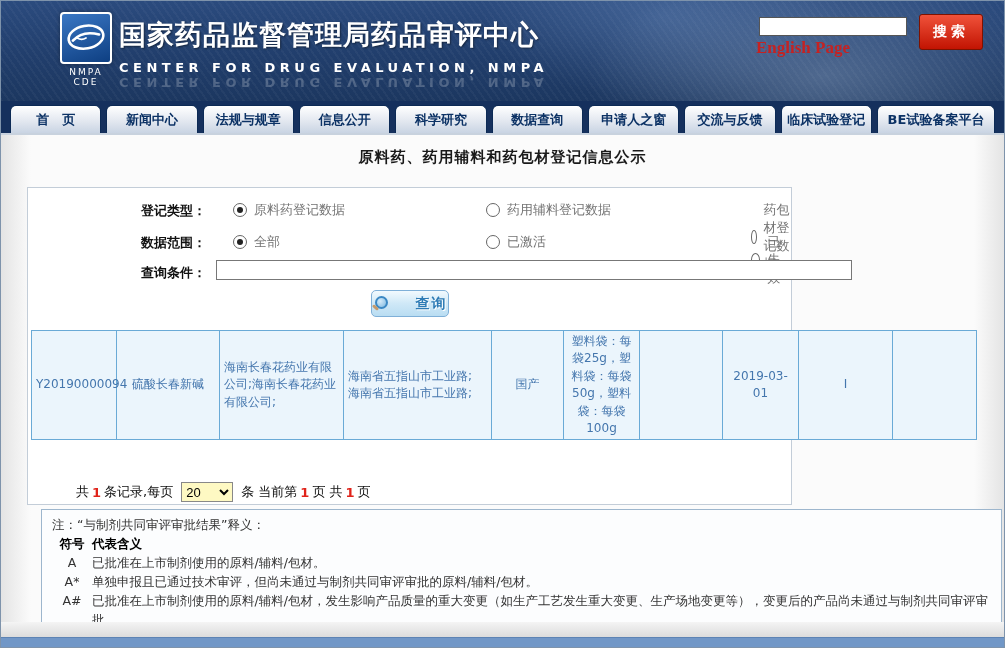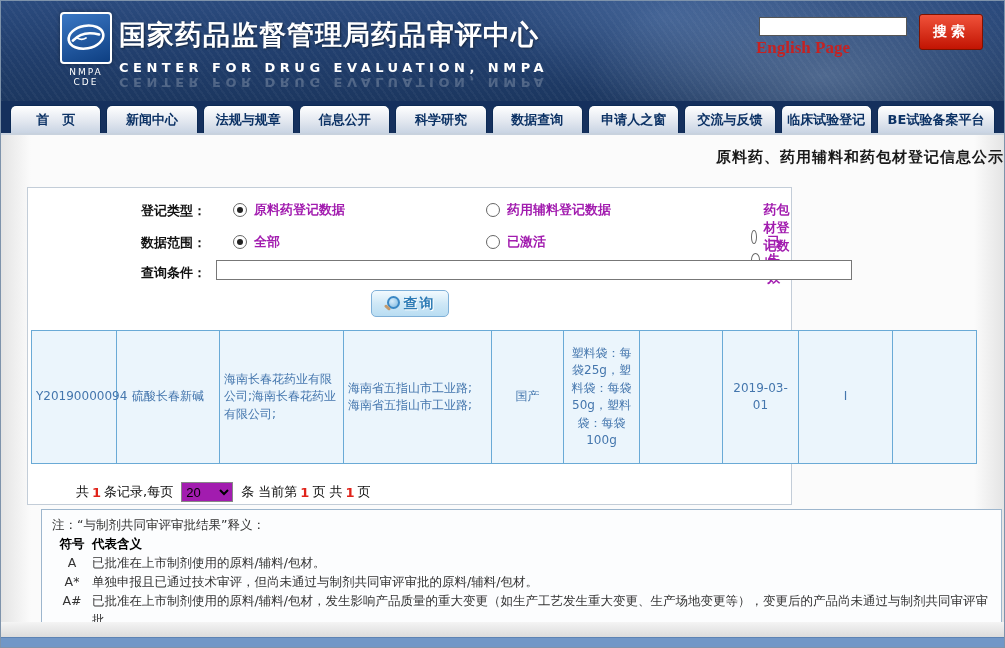--- a/index.html
+++ b/index.html
@@ -38,65 +38,65 @@
   .nav { position:absolute; left:0; top:100px; width:100%; height:34px; background:#15305d;
     border-bottom:2px solid #c8d2de; display:flex; align-items:flex-end; gap:5px; padding:0 9px; }
   .tab { flex:1; height:28px; line-height:27px; text-align:center;
     background:linear-gradient(180deg,#ffffff,#e3e8f0 55%,#c9d4e3);
     border:1px solid #0c2a55; border-bottom:none; border-radius:6px 6px 0 0;
     box-shadow:inset 0 1px 0 #fff; color:#0c3265; font-size:13px; font-weight:bold;
     white-space:nowrap; cursor:pointer; }
   .tab.wide { flex:1.3; }
 
   
-  .page-title { position:absolute; left:0; top:147px; width:100%; text-align:right;
+  .page-title { position:absolute; left:0; top:147px; width:100%; text-align:center;
     font-size:15px; font-weight:bold; color:#1a1a1a; letter-spacing:1px; }
 
   .panel { position:absolute; left:26px; top:186px; width:765px; height:318px;
     border:1px solid #c3cdd8; background:#fff; }
   .frow { position:absolute; left:0; width:100%; height:22px; font-size:13px; }
   .frow .flabel { position:absolute; left:0; top:2px; width:178px; text-align:right;
     font-weight:bold; color:#111; }
   .opt { position:absolute; top:1px; display:flex; align-items:center; gap:7px; cursor:pointer; }
   .opt .radio { width:14px; height:14px; border:1px solid #666; border-radius:50%; background:#fff; position:relative; }
   .opt .radio.checked::after { content:""; position:absolute; left:3px; top:3px; width:6px; height:6px;
     border-radius:50%; background:#222; }
-  .opt .olabel { color:#a21caf;font-weight:bold; }
+  .opt .olabel { color:#737373; }
   .o1 { left:205px; } .o2 { left:458px; } .o3 { left:723px; }
   .query-input { position:absolute; left:188px; top:-2px; width:636px; height:20px;
     border:1px solid #777; background:#fff; font-size:12px; padding:0 3px; }
   .query-btn { position:absolute; left:50%; top:102px; transform:translateX(-50%);
     width:78px; height:27px; border:1px solid #7fb0d8; border-radius:5px;
     background:linear-gradient(180deg,#f2fafe,#cfe8f7 50%,#b9ddf2);
-    display:flex; align-items:center; justify-content:center; gap:5px; cursor:pointer; }
+    display:flex; align-items:center; justify-content:space-between; gap:5px; cursor:pointer; }
   .query-btn .btn-label { color:#2d7bb5; font-size:14px; font-weight:bold; letter-spacing:2px;
     text-shadow:1px 1px 0 #fff; }
   .mag { position:relative; width:15px; height:15px; }
   .mag::before { content:""; position:absolute; left:3px; top:0; width:9px; height:9px;
     border:2px solid #3b88c4; border-radius:50%; background:radial-gradient(circle at 35% 35%,#d6ecfa,#7db8e0); }
   .mag::after { content:""; position:absolute; left:0; top:10px; width:7px; height:3px;
     background:#c49a6c; transform:rotate(40deg); border-radius:2px; }
 
   
   .result-table { position:absolute; left:3px; top:142px; width:945px; border-collapse:collapse;
     font-size:12px; table-layout:fixed; }
   .result-table th { height:42px; border:1px solid #6aaad6;
     background:linear-gradient(180deg,#b9dbee,#dfeef8 45%,#f6fbfe 72%,#e8f4fb);
     color:#1a5c94; font-size:13px; font-weight:bold; text-align:center; padding:1px 2px; }
   .result-table td { height:98px; border:1px solid #6aaad6; background:#ebf5fc;
-    color:#4476ad; text-align:center; vertical-align:middle; padding:14px 4px; line-height:1.45; }
+    color:#4476ad; text-align:center; vertical-align:middle; padding:2px 4px; line-height:1.45; }
   .result-table td.left { text-align:left; }
   .result-table td.pre { white-space:pre-line; }
 
   
   .pagination { position:absolute; left:48px; top:294px; font-size:13px; color:#111;
     display:flex; align-items:center; gap:2px; }
   .pagination .red { color:#e0231a; font-weight:bold; padding:0 1px; }
   .pagination select { margin:0 6px; width:52px; height:20px; font-size:13px;
-    border:1px solid #888; background:#a21caf; }
+    border:1px solid #888; background:#fef9c3; }
 
   
   .notes { position:absolute; left:40px; top:508px; width:961px; height:115px;
     border:1px solid #9db6cd; background:#fcfdfe; font-size:12.5px; color:#333;
     padding:5px 10px 0 10px; }
   .nline { display:flex; line-height:19px; }
   .nline .sym { width:40px; text-align:center; flex:0 0 40px; }
   .nline .txt { flex:1; }
   .nline.nhead { font-weight:bold; color:#000; }
   .ntitle { line-height:19px; color:#333; }

